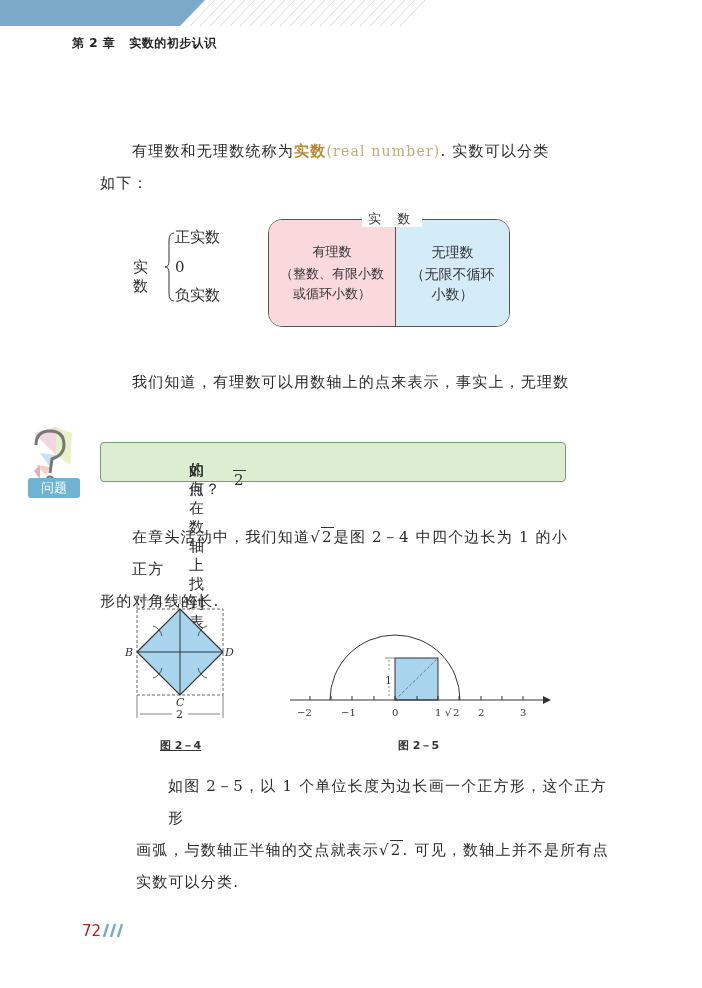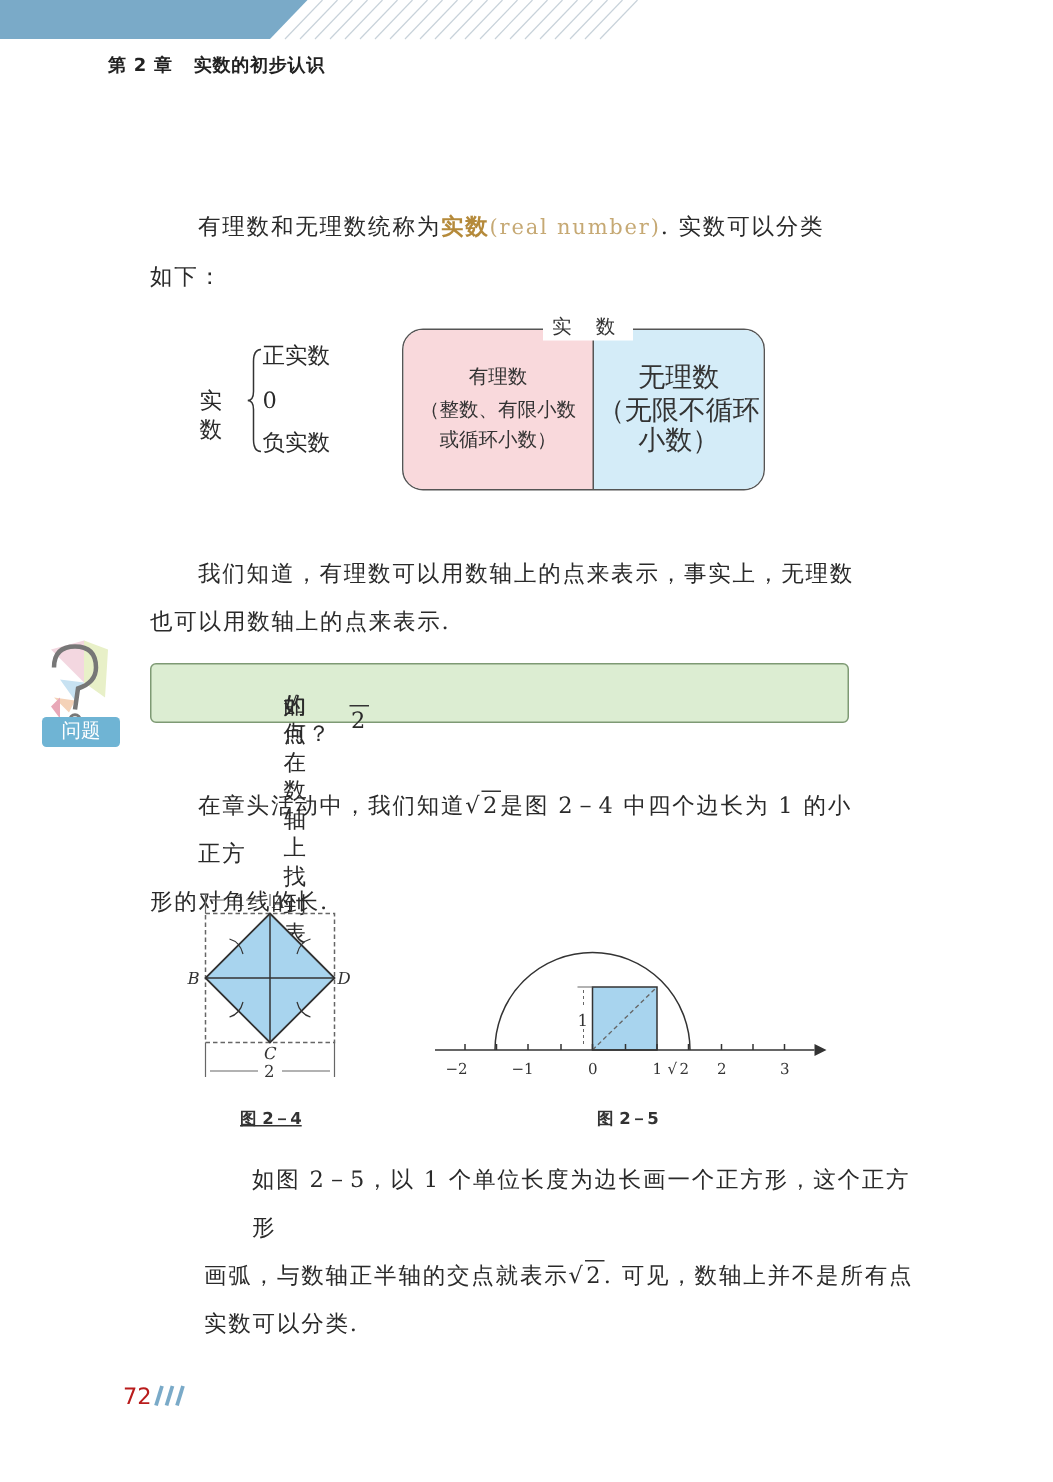--- a/index.html
+++ b/index.html
@@ -19,21 +19,21 @@
   .classify { position:absolute; left:133px; top:225px; font-size:15px; }
   .classify .root { position:absolute; left:0; top:33px; }
   .classify .brace { position:absolute; left:32px; top:6px; width:10px; height:72px; }
   .classify .item { position:absolute; left:42px; white-space:nowrap; }
 
   .realbox { position:absolute; left:268px; top:219px; width:240px; height:106px; border:1.5px solid #555;
              border-radius:14px; overflow:hidden; display:flex; }
   .realbox .left { width:126px; background:#f9d9dc; border-right:1.5px solid #555; display:flex; flex-direction:column;
              align-items:center; justify-content:center; font-size:13px; line-height:20px; text-align:center; color:#333; }
   .realbox .right { flex:1; background:#d4ecf8; display:flex; flex-direction:column; align-items:center;
-             justify-content:center; font-size:18px; line-height:20px; text-align:center; color:#333; }
+             justify-content:center; font-size:14px; line-height:20px; text-align:center; color:#333; }
   .realbox-title { position:absolute; left:362px; top:211px; background:#fff; padding:0 6px; font-size:13px;
              letter-spacing:6px; color:#333; line-height:16px; }
 
   .question-icon { position:absolute; left:26px; top:425px; width:48px; height:76px; }
   .question-label { position:absolute; left:28px; top:478px; width:52px; height:20px; background:#6fb4d4;
              border-radius:3px; color:#fff; font-family:"DejaVu Sans", sans-serif; font-size:13px; text-align:center; line-height:20px; }
   .question-box { position:absolute; left:100px; top:442px; width:466px; height:40px; background:#dcedd2;
              border:1.5px solid #7e9a74; border-radius:4px; box-sizing:border-box; }
   .question-box span { position:absolute; left:44px; top:9px; font-size:15px; letter-spacing:1px; }
 
@@ -101,21 +101,20 @@
   <div class="right">
     <div style="margin-bottom:2px;">无理数</div>
     <div>（无限不循环</div>
     <div>小数）</div>
   </div>
 </div>
 <div class="realbox-title">实 数</div>
 
 <div class="para" style="top:366px;">
   <div class="indent">我们知道，有理数可以用数轴上的点来表示，事实上，无理数</div>
-  <div>也可以用数轴上的点来表示.</div>
 </div>
 
 <svg class="question-icon" viewBox="0 0 48 76">
   <polygon points="8,8 30,2 44,10 30,30" fill="#f3d7e0"></polygon>
   <polygon points="30,2 46,8 44,40 30,30" fill="#e8f0c8"></polygon>
   <polygon points="14,28 30,30 24,42" fill="#c8e2f2"></polygon>
   <polygon points="10,40 24,42 20,50" fill="#f4d2b8"></polygon>
   <polygon points="8,46 14,40 14,54" fill="#e8a8b8"></polygon>
   <path d="M10,20 Q10,6 24,6 Q38,6 38,20 Q38,30 26,34 L24,48" fill="none" stroke="#777" stroke-width="3"></path>
   <circle cx="24" cy="55" r="3.5" fill="none" stroke="#777" stroke-width="2"></circle>

